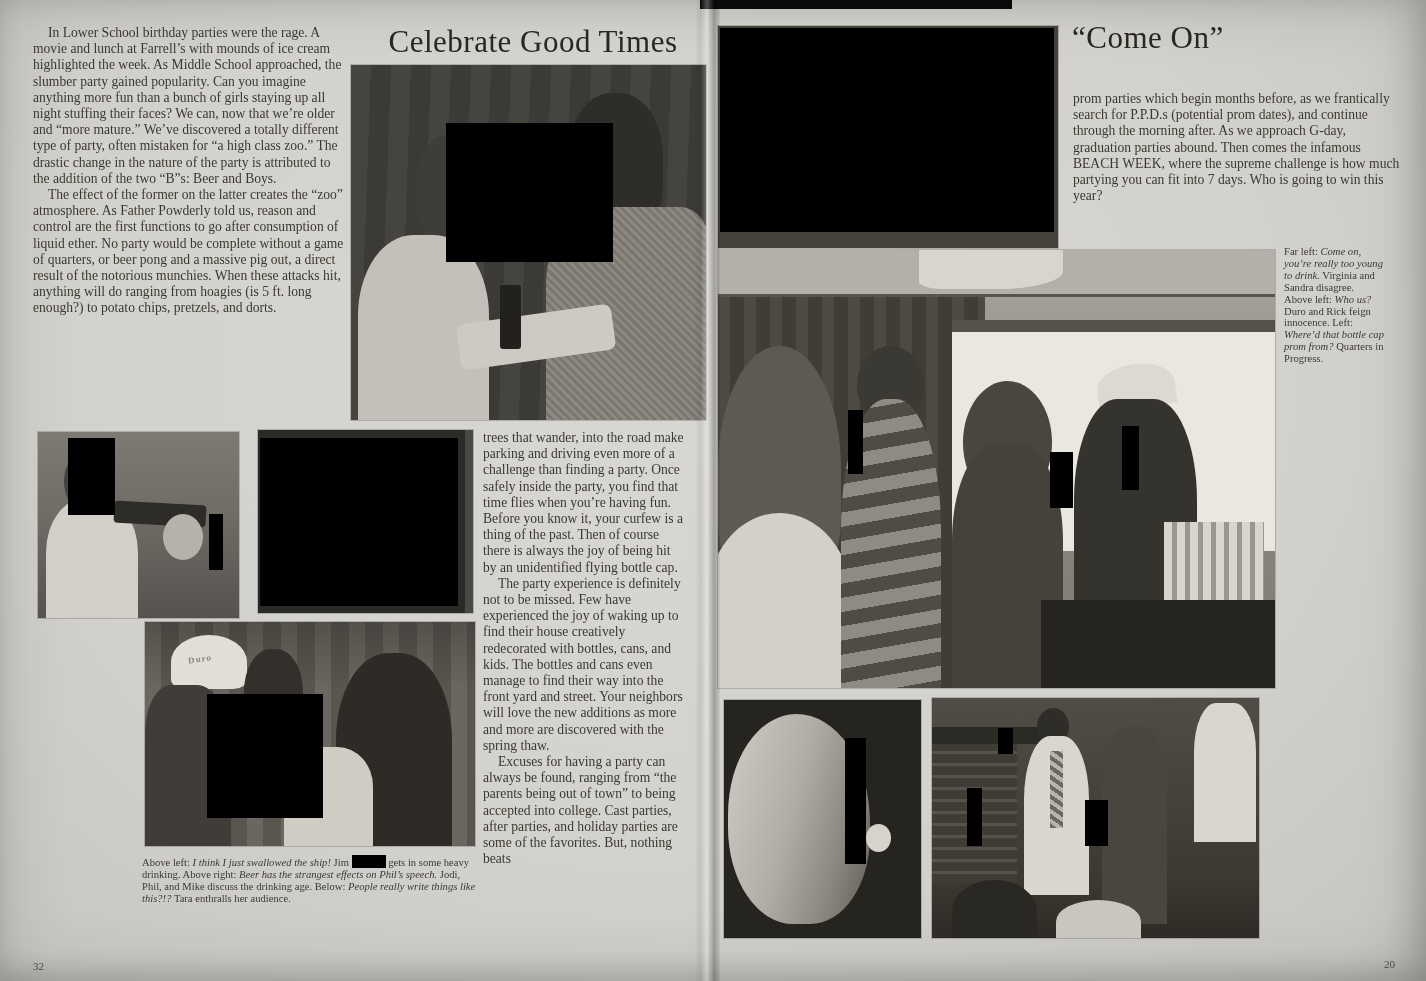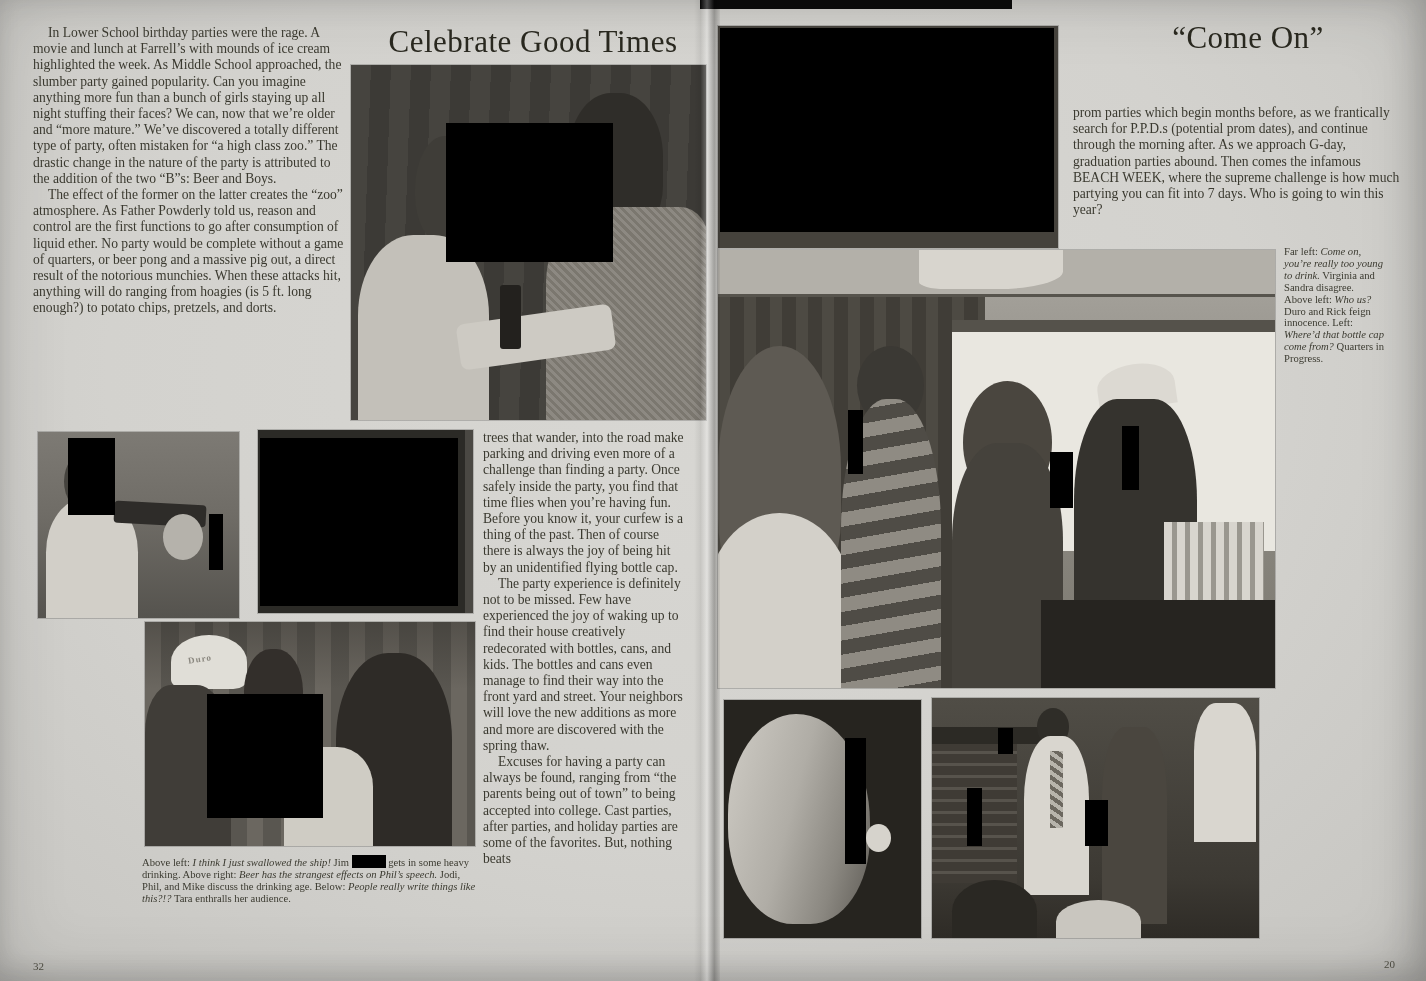--- a/index.html
+++ b/index.html
@@ -89,27 +89,27 @@
   </section>
 
   <section class="page right">
 
     <div class="shape" style="left:0;top:0;width:312px;height:9px;background:#0a0a0a;"></div>
 
     <div class="photo" style="left:18px;top:26px;width:340px;height:222px;background:#45423c;">
       <div class="redact" style="left:2px;top:2px;width:334px;height:204px;"></div>
     </div>
 
-    <h1 class="headline" style="left:388px;top:16px;width:312px;font-size:31px;text-align:center;">“Come On”</h1>
+    <h1 class="headline" style="left:368px;top:16px;width:312px;font-size:31px;text-align:left;">“Come On”</h1>
 
-    <div class="body" style="left:373px;top:105px;width:332px;font-family:Liberation Serif, serif;">
+    <div class="body" style="left:373px;top:91px;width:332px;font-family:Liberation Serif, serif;">
       <p>prom parties which begin months before, as we frantically search for P.P.D.s (potential prom dates), and continue through the morning after. As we approach G-day, graduation parties abound. Then comes the infamous BEACH WEEK, where the supreme challenge is how much partying you can fit into 7 days. Who is going to win this year?</p>
     </div>
 
-    <div class="cap" style="left:584px;top:246px;width:100px;"><span>Far left: </span><span class="it">Come on, you’re really too young to drink.</span><span> Virginia and Sandra disagree. Above left: </span><span class="it">Who us?</span><span> Duro and Rick feign innocence. Left: </span><span class="it">Where’d that bottle cap come from?</span><span> Quarters in Progress.</span></div>
+    <div class="cap" style="left:584px;top:246px;width:100px;"><span>Far left: </span><span class="it">Come on, you’re really too young to drink.</span><span> Virginia and Sandra disagree. Above left: </span><span class="it">Who us?</span><span> Duro and Rick feign innocence. Left: </span><span class="it">Where’d that bottle cap prom from?</span><span> Quarters in Progress.</span></div>
 
     <div class="photo" style="left:18px;top:250px;width:557px;height:438px;background:linear-gradient(180deg,#aaa7a0 0%,#94918a 30%,#7b786f 100%);">
       <div class="shape" style="left:0;top:0;width:48%;height:100%;background:repeating-linear-gradient(90deg,#4d4a43 0 12px,#403d37 12px 26px);"></div>
       <div class="shape" style="left:0;top:0;width:100%;height:10%;background:#b3b0a9;border-bottom:3px solid #57544d;"></div>
       <div class="shape" style="left:36%;top:0;width:26%;height:9%;background:#d8d5ce;border-radius:0 0 45% 18%;"></div>
       <div class="shape" style="left:42%;top:16%;width:58%;height:50%;background:#e9e7e0;border-top:12px solid #55524b;"></div>
       <div class="shape" style="left:0;top:22%;width:22%;height:56%;background:#5e5a53;border-radius:50% 50% 30% 30%;"></div>
       <div class="shape" style="left:-2%;top:60%;width:26%;height:40%;background:#d3d0c9;border-radius:50% 50% 0 0;"></div>
       <div class="shape" style="left:25%;top:22%;width:12%;height:18%;background:#3b3934;border-radius:50%;"></div>
       <div class="shape" style="left:22%;top:34%;width:18%;height:66%;background:repeating-linear-gradient(170deg,#8f8b83 0 14px,#4f4c46 14px 28px);border-radius:45% 45% 0 0;"></div>

